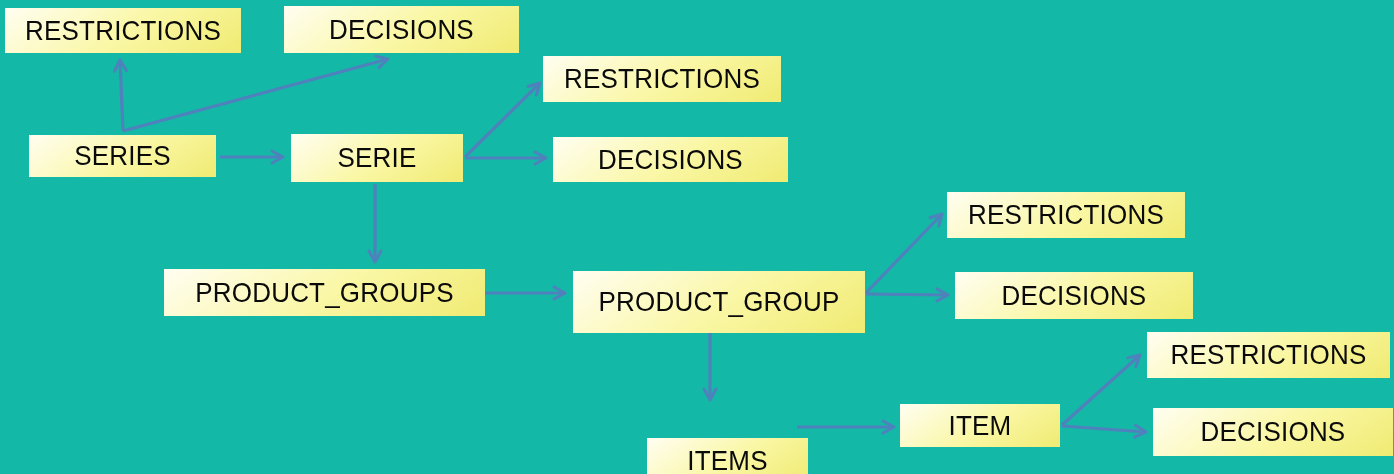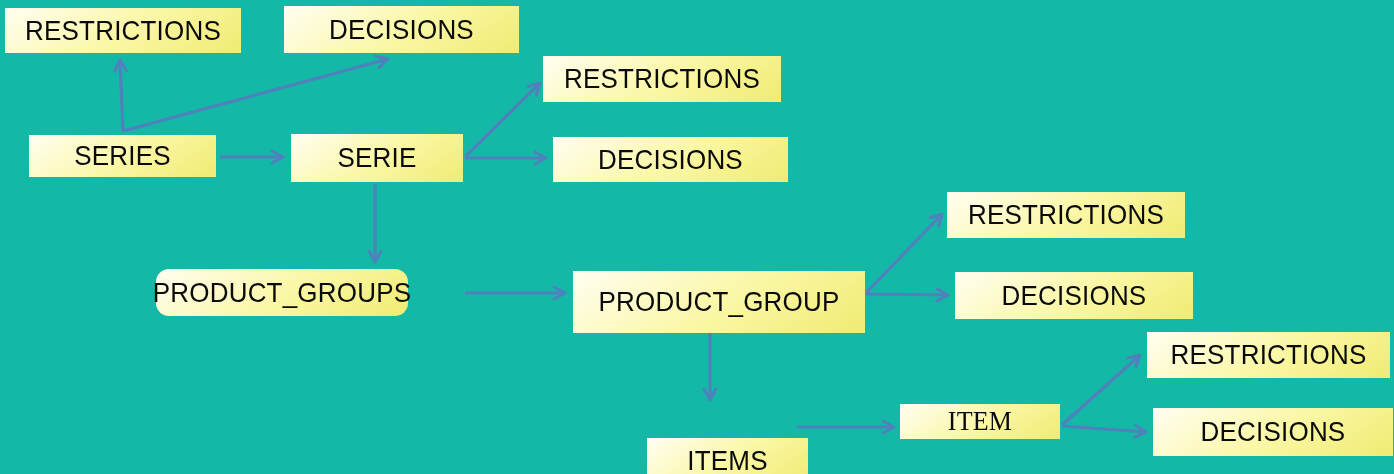--- a/index.html
+++ b/index.html
@@ -74,36 +74,36 @@
       </div>
       <div class="node" style="left: 291px; top: 134px; width: 172px; height: 48px; background: linear-gradient(145deg, rgb(255, 254, 242) 0%, rgb(250, 247, 166) 52%, rgb(240, 235, 114) 100%); color: rgb(10, 10, 10);">
         <span>SERIE</span>
       </div>
       <div class="node" style="left: 543px; top: 56px; width: 238px; height: 46px; background: linear-gradient(145deg, rgb(255, 254, 242) 0%, rgb(250, 247, 166) 52%, rgb(240, 235, 114) 100%); color: rgb(10, 10, 10);">
         <span>RESTRICTIONS</span>
       </div>
       <div class="node" style="left: 553px; top: 137px; width: 235px; height: 45px; background: linear-gradient(145deg, rgb(255, 254, 242) 0%, rgb(250, 247, 166) 52%, rgb(240, 235, 114) 100%); color: rgb(10, 10, 10);">
         <span>DECISIONS</span>
       </div>
-      <div class="node" style="left: 156px; top: 269px; width: 252px; height: 47px; background: linear-gradient(145deg, rgb(255, 254, 242) 0%, rgb(250, 247, 166) 52%, rgb(240, 235, 114) 100%); color: rgb(10, 10, 10); border-radius: 13px;">
+      <div class="node" style="left: 164px; top: 269px; width: 321px; height: 47px; background: linear-gradient(145deg, rgb(255, 254, 242) 0%, rgb(250, 247, 166) 52%, rgb(240, 235, 114) 100%); color: rgb(10, 10, 10);">
         <span>PRODUCT_GROUPS</span>
       </div>
       <div class="node" style="left: 573px; top: 271px; width: 292px; height: 62px; background: linear-gradient(145deg, rgb(255, 254, 242) 0%, rgb(250, 247, 166) 52%, rgb(240, 235, 114) 100%); color: rgb(10, 10, 10);">
         <span>PRODUCT_GROUP</span>
       </div>
       <div class="node" style="left: 947px; top: 192px; width: 238px; height: 46px; background: linear-gradient(145deg, rgb(255, 254, 242) 0%, rgb(250, 247, 166) 52%, rgb(240, 235, 114) 100%); color: rgb(10, 10, 10);">
         <span>RESTRICTIONS</span>
       </div>
       <div class="node" style="left: 955px; top: 272px; width: 238px; height: 47px; background: linear-gradient(145deg, rgb(255, 254, 242) 0%, rgb(250, 247, 166) 52%, rgb(240, 235, 114) 100%); color: rgb(10, 10, 10);">
         <span>DECISIONS</span>
       </div>
       <div class="node" style="left: 647px; top: 405px; width: 161px; height: 45px; background: linear-gradient(145deg, rgb(255, 254, 242) 0%, rgb(250, 247, 166) 52%, rgb(240, 235, 114) 100%); color: rgb(10, 10, 10); margin-top: 33px;">
         <span>ITEMS</span>
       </div>
-      <div class="node" style="left: 900px; top: 404px; width: 160px; height: 35px; background: linear-gradient(145deg, rgb(255, 254, 242) 0%, rgb(250, 247, 166) 52%, rgb(240, 235, 114) 100%); color: rgb(10, 10, 10); font-family: Liberation Serif, serif;">
+      <div class="node" style="left: 900px; top: 404px; width: 160px; height: 43px; background: linear-gradient(145deg, rgb(255, 254, 242) 0%, rgb(250, 247, 166) 52%, rgb(240, 235, 114) 100%); color: rgb(10, 10, 10);">
         <span>ITEM</span>
       </div>
       <div class="node" style="left: 1147px; top: 332px; width: 243px; height: 46px; background: linear-gradient(145deg, rgb(255, 254, 242) 0%, rgb(250, 247, 166) 52%, rgb(240, 235, 114) 100%); color: rgb(10, 10, 10);">
         <span>RESTRICTIONS</span>
       </div>
       <div class="node" style="left: 1153px; top: 408px; width: 240px; height: 48px; background: linear-gradient(145deg, rgb(255, 254, 242) 0%, rgb(250, 247, 166) 52%, rgb(240, 235, 114) 100%); color: rgb(10, 10, 10);">
         <span>DECISIONS</span>
       </div>
     </div>
 </div>

